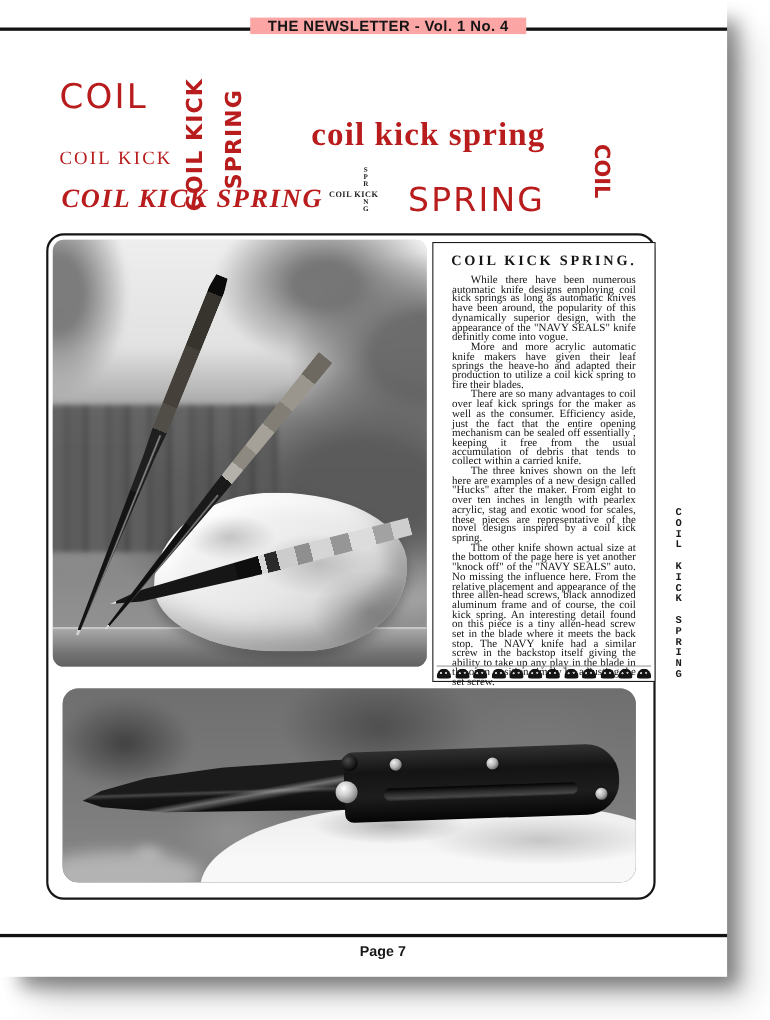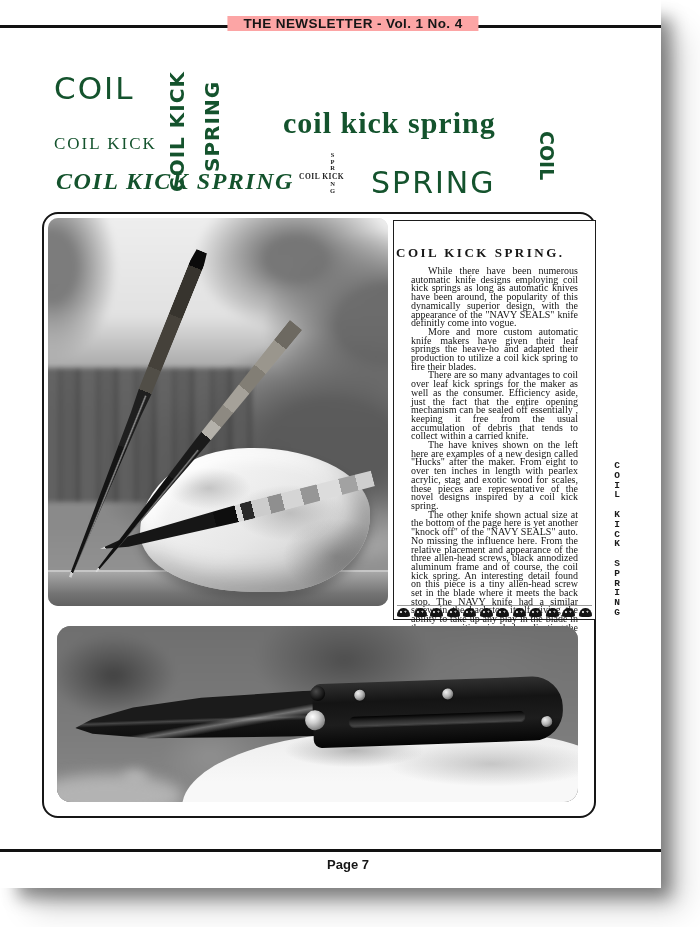--- a/index.html
+++ b/index.html
@@ -14,21 +14,21 @@
     box-shadow:14px 14px 16px -4px rgba(0,0,0,.42), 26px 26px 30px -6px rgba(0,0,0,.18);
   }
   
   .header-rule{position:absolute;left:0;top:25px;width:661px;height:2.6px;background:#121212;}
   .header-title{
     position:absolute;top:16px;left:353px;transform:translateX(-50%);
     background:#fca5a5;padding:0 16px;font-weight:bold;font-size:13.5px;
     letter-spacing:.4px;white-space:nowrap;
   }
   
-  .spec{position:absolute;color:#14532d;white-space:nowrap;}
+  .spec{position:absolute;color:#b91c1c;white-space:nowrap;}
   .sp-coil{left:54px;top:70px;font-family:"DejaVu Sans",sans-serif;font-size:31px;letter-spacing:2px;}
   .sp-ck{left:54px;top:134px;font-family:"Liberation Serif",serif;font-size:17px;letter-spacing:2px;}
   .sp-cks-it{left:56px;top:168px;font-family:"Liberation Serif",serif;font-style:italic;font-weight:bold;font-size:24px;letter-spacing:1.5px;}
   .sp-vert-ck{left:165px;top:56px;height:136px;writing-mode:vertical-rl;transform:rotate(180deg);
     font-family:"DejaVu Sans",sans-serif;font-weight:bold;font-size:20px;letter-spacing:1px;}
   .sp-vert-spring{left:200px;top:56px;height:116px;writing-mode:vertical-rl;transform:rotate(180deg);
     font-family:"DejaVu Sans",sans-serif;font-weight:bold;font-size:20px;letter-spacing:1px;}
   .sp-cks-serif{left:283px;top:106px;font-family:"Liberation Serif",serif;font-weight:bold;font-size:30px;letter-spacing:1px;}
   .sp-xword{left:299px;top:152px;width:70px;height:50px;font-family:"Liberation Serif",serif;font-weight:bold;color:#222;}
   .xw-top{position:absolute;left:29px;top:0;width:9px;font-size:6.5px;line-height:6.6px;text-align:center;white-space:pre-line;}
@@ -78,21 +78,21 @@
     background:
       linear-gradient(180deg, rgba(255,255,255,0) 58%, rgba(255,255,255,.45) 66%, rgba(255,255,255,0) 76%) 0 0/50% 100% no-repeat,
       linear-gradient(90deg,#d8d8d8 0 1.5%,#101010 1.5% 38%,#1a1a1a 38% 55%,#b4b1aa 55% 60%,#8d8981 60% 66%,#a5a199 66% 74%,#827e75 74% 82%,#9a968d 82% 92%,#6d6961 92%);
     clip-path:polygon(0 45%,52% 12%,100% 0,100% 100%,52% 88%,0 55%);}
   .k-c{left:52px;top:322px;width:282px;height:18px;transform:rotate(-14.5deg);
     background:
       linear-gradient(90deg,#e0e0e0 0 2%,#161616 2% 42%,#0e0e0e 42% 50%,#d8d8d8 50% 52%,#2a2a2a 52% 56%,#cccccc 56% 62%,#8f8f8f 62% 67%,#d5d5d5 67% 74%,#969696 74% 80%,#dcdcdc 80% 88%,#a2a2a2 88% 94%,#cecece 94%);
     clip-path:polygon(0 50%,10% 22%,55% 0,100% 6%,100% 94%,55% 100%,10% 78%);}
   
   .text-box{left:393px;top:220px;width:201px;height:398px;border:1.5px solid #1d1d1d;background:#fff;}
-  .article-title{margin:24px 2px 6px 2px;text-align:left;font-family:"Liberation Serif",serif;
+  .article-title{margin:8px 2px 6px 2px;text-align:center;font-family:"Liberation Serif",serif;
     font-weight:600;font-size:13px;letter-spacing:2.5px;white-space:nowrap;}
   .article-body{margin:0 17px;font-family:Liberation Serif, serif;font-size:10px;line-height:8.7px;
     text-align:justify;color:#141414;}
   .article-body p{margin:0;text-indent:17px;}
   .ornament-row{position:absolute;left:3px;right:3px;bottom:2px;border-top:1px solid #9a9a9a;
     display:flex;justify-content:space-between;padding-top:2px;}
   .ornament{width:13px;height:9px;
     background:
       radial-gradient(2px 2px at 30% 45%, #cfcfcf 40%, rgba(0,0,0,0) 60%),
       radial-gradient(2px 2px at 65% 40%, #bdbdbd 40%, rgba(0,0,0,0) 60%),
@@ -180,23 +180,23 @@
     <div class="tp-rock"></div>
     <div class="knife k-c"></div>
     <div class="knife k-b"></div>
     <div class="knife k-a"></div>
   </div>
 
   <div class="abs text-box">
     <div class="article-title">COIL KICK SPRING.</div>
     <div class="article-body">
         <p>While there have been numerous automatic knife designs employing coil kick springs as long as automatic knives have been around, the popularity of this dynamically superior design, with the appearance of the "NAVY SEALS" knife definitly come into vogue.</p>
-        <p>More and more custom automatic knife makers have given their leaf springs the heave-ho and adapted their production to utilize a coil kick spring to fire their blades.</p>
+        <p>More and more acrylic automatic knife makers have given their leaf springs the heave-ho and adapted their production to utilize a coil kick spring to fire their blades.</p>
         <p>There are so many advantages to coil over leaf kick springs for the maker as well as the consumer. Efficiency aside, just the fact that the entire opening mechanism can be sealed off essentially , keeping it free from the usual accumulation of debris that tends to collect within a carried knife.</p>
-        <p>The have knives shown on the left here are examples of a new design called "Hucks" after the maker. From eight to over ten inches in length with pearlex acrylic, stag and exotic wood for scales, these pieces are representative of the novel designs inspired by a coil kick spring.</p>
+        <p>The three knives shown on the left here are examples of a new design called "Hucks" after the maker. From eight to over ten inches in length with pearlex acrylic, stag and exotic wood for scales, these pieces are representative of the novel designs inspired by a coil kick spring.</p>
         <p>The other knife shown actual size at the bottom of the page here is yet another "knock off" of the "NAVY SEALS" auto. No missing the influence here. From the relative placement and appearance of the three allen-head screws, black annodized aluminum frame and of course, the coil kick spring. An interesting detail found on this piece is a tiny allen-head screw set in the blade where it meets the back stop. The NAVY knife had a similar screw in the backstop itself giving the ability to take up any play in the blade in the open position simply by adjusting the set screw.</p>
       </div>
     <div class="ornament-row">
         <span class="ornament"></span>
         <span class="ornament"></span>
         <span class="ornament"></span>
         <span class="ornament"></span>
         <span class="ornament"></span>
         <span class="ornament"></span>
         <span class="ornament"></span>

